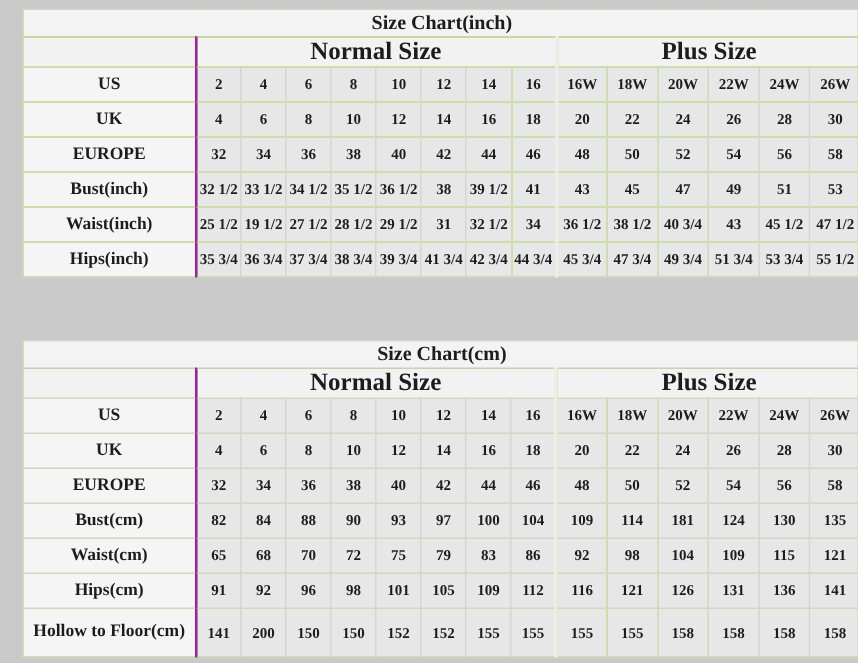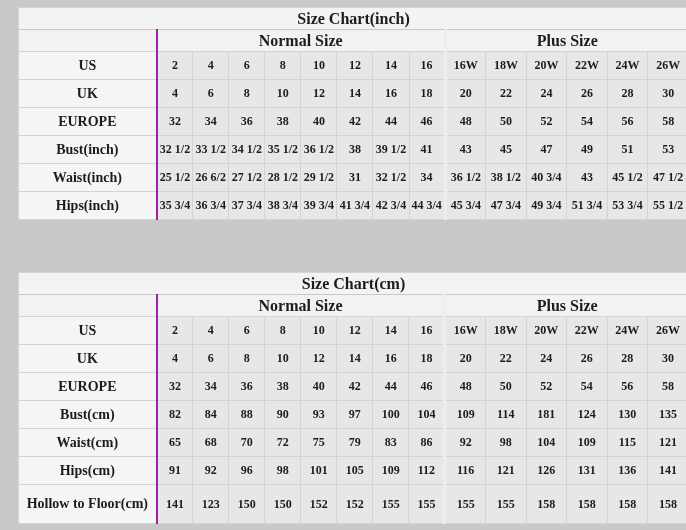--- a/index.html
+++ b/index.html
@@ -41,21 +41,21 @@
   }
   tr.title-row td {
     height: 21px;
     background: #f3f3f3;
     font-size: 16px;
     border-bottom: 1px solid #c8c8c8;
   }
   tr.group-row td {
     height: 21px;
     background: #f2f2f2;
-    font-size: 16px;
+    font-size: 20px;
   }
   td.label-cell {
     background: #f5f5f5;
     font-size: 14px;
     border-right: 2px solid #a21caf;
   }
   td.value-cell {
     background: #e7e7e7;
     font-size: 12px;
   }
@@ -157,21 +157,21 @@
         <td class="value-cell plus-start">43</td>
         <td class="value-cell">45</td>
         <td class="value-cell">47</td>
         <td class="value-cell">49</td>
         <td class="value-cell">51</td>
         <td class="value-cell">53</td>
       </tr>
       <tr class="data-row">
         <td class="label-cell">Waist(inch)</td>
         <td class="value-cell">25 1/2</td>
-        <td class="value-cell">26 6/2</td>
+        <td class="value-cell">19 1/2</td>
         <td class="value-cell">27 1/2</td>
         <td class="value-cell">28 1/2</td>
         <td class="value-cell">29 1/2</td>
         <td class="value-cell">31</td>
         <td class="value-cell">32 1/2</td>
         <td class="value-cell">34</td>
         <td class="value-cell plus-start">36 1/2</td>
         <td class="value-cell">38 1/2</td>
         <td class="value-cell">40 3/4</td>
         <td class="value-cell">43</td>
@@ -323,21 +323,21 @@
         <td class="value-cell plus-start">116</td>
         <td class="value-cell">121</td>
         <td class="value-cell">126</td>
         <td class="value-cell">131</td>
         <td class="value-cell">136</td>
         <td class="value-cell">141</td>
       </tr>
       <tr class="data-row tall-row">
         <td class="label-cell">Hollow to Floor(cm)</td>
         <td class="value-cell">141</td>
-        <td class="value-cell">123</td>
+        <td class="value-cell">200</td>
         <td class="value-cell">150</td>
         <td class="value-cell">150</td>
         <td class="value-cell">152</td>
         <td class="value-cell">152</td>
         <td class="value-cell">155</td>
         <td class="value-cell">155</td>
         <td class="value-cell plus-start">155</td>
         <td class="value-cell">155</td>
         <td class="value-cell">158</td>
         <td class="value-cell">158</td>

